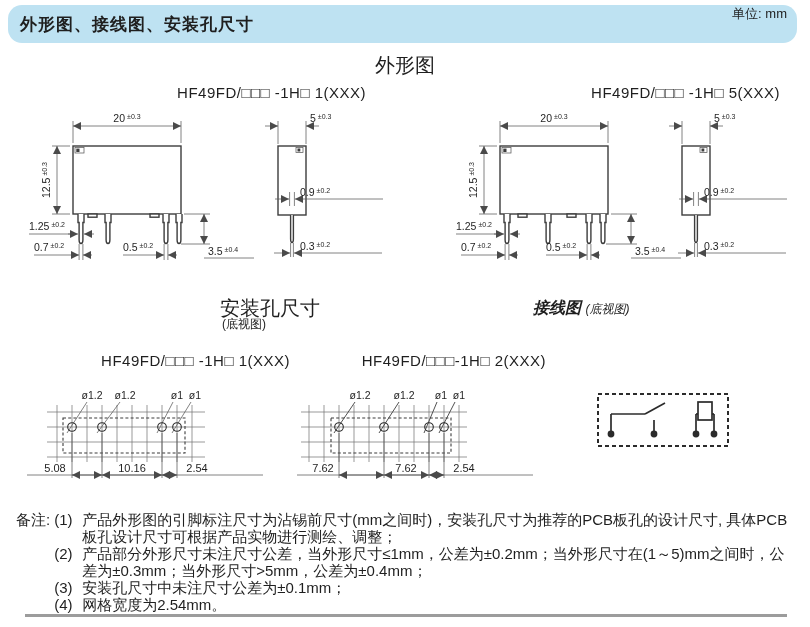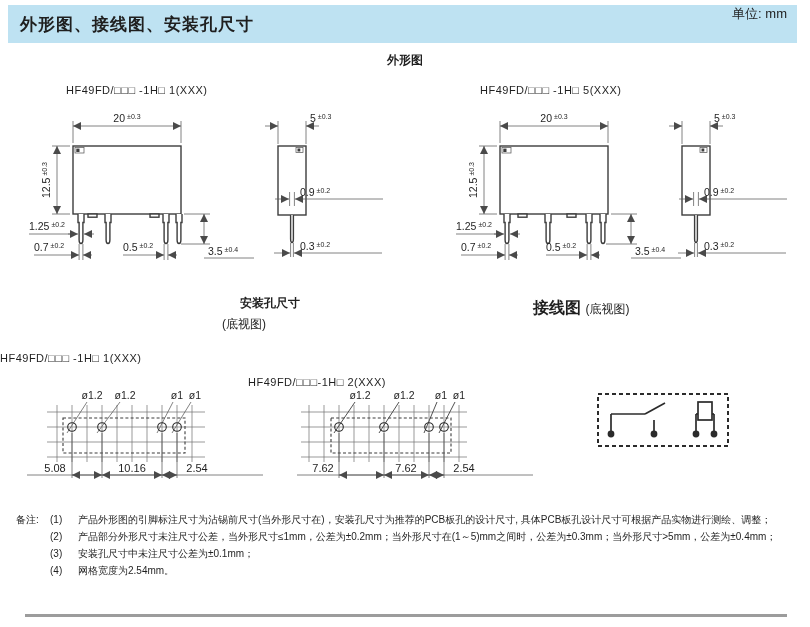--- a/index.html
+++ b/index.html
@@ -5,30 +5,30 @@
   html,body{margin:0;padding:0;}
   body{
     width:810px;height:627px;position:relative;background:#ffffff;
     font-family:"Liberation Sans","DejaVu Sans",sans-serif;color:#1f1f1f;overflow:hidden;
   }
   .abs{position:absolute;}
   
   .header-bar{
     left:8px;top:5px;width:789px;height:38px;background:#bee2f2;
     display:flex;align-items:center;justify-content:space-between;
-    padding:0 10px 0 12px;box-sizing:border-box;
+    padding:0 10px 0 12px;box-sizing:border-box;border-radius:14px;
   }
   .header-title{font-size:17px;font-weight:bold;letter-spacing:1px;}
   .unit-label{font-size:13px;align-self:flex-end;margin-bottom:20px;}
   
-  .sec-title{font-weight:bold;font-size:12px;text-align:center;}
-  .model-title{font-size:11px;text-align:left;letter-spacing:.5px;}
+  .sec-title{font-weight:normal;font-size:20px;text-align:center;}
+  .model-title{font-size:15px;text-align:right;letter-spacing:.5px;}
   .view-label{font-size:12px;font-weight:normal;}
   
-  .notes{left:16px;top:511px;width:782px;display:flex;gap:4px;font-size:10px;line-height:17px;}
+  .notes{left:16px;top:511px;width:782px;display:flex;gap:4px;font-size:15px;line-height:17px;}
   .notes-label{flex:0 0 30px;white-space:nowrap;}
   .note-item{display:flex;gap:4px;}
   .note-num{flex:0 0 24px;}
   .note-text{flex:1;}
   
   svg{overflow:visible;}
   svg text{font-family:"Liberation Sans","DejaVu Sans",sans-serif;fill:#1f1f1f;}
   .dim{font-size:10.5px;}
   .tol{font-size:7px;}
   .pitch{font-size:11px;}
@@ -199,27 +199,27 @@
     <line class="thin" x1="12" y1="143" x2="28" y2="143" marker-end="url(#arr)"></line>
     <line class="thin" x1="120" y1="143" x2="32" y2="143" marker-end="url(#arr)"></line>
   </g>
   <text class="dim" x="48" y="12"><tspan>5</tspan><tspan class="tol" dx="2" dy="-3">±0.3</tspan></text>
   <text class="dim" x="38" y="86"><tspan>0.9</tspan><tspan class="tol" dx="2" dy="-3">±0.2</tspan></text>
   <text class="dim" x="38" y="140"><tspan>0.3</tspan><tspan class="tol" dx="2" dy="-3">±0.2</tspan></text>
 </svg>
 
 <div class="abs sec-title" style="left:170px;width:200px;top:295px;">安装孔尺寸</div>
 <div class="abs view-label" style="left:144px;width:200px;top:316px;text-align:center;">(底视图)</div>
-<div class="abs" style="left:533px;top:298px;">
+<div class="abs" style="left:533px;top:298px;font-style:italic;">
   <span style="font-weight:bold;font-size:16px;">接线图</span>
   <span class="view-label">(底视图)</span>
 </div>
 
 <div class="abs model-title" style="left:0;width:290px;top:352px;">HF49FD/□□□ -1H□ 1(XXX)</div>
-<div class="abs model-title" style="left:248px;width:290px;top:352px;margin-top:24px;">HF49FD/□□□-1H□ 2(XXX)</div>
+<div class="abs model-title" style="left:256px;width:290px;top:352px;">HF49FD/□□□-1H□ 2(XXX)</div>
 
 <svg class="abs" style="left:25px;top:383px;" width="240" height="105" viewBox="0 0 240 105">
   <g>
     <line class="grid" x1="32" y1="22" x2="32" y2="79"></line>
       <line class="grid" x1="47" y1="22" x2="47" y2="79"></line>
     <line class="grid" x1="62" y1="22" x2="62" y2="79"></line>
       <line class="grid" x1="77" y1="22" x2="77" y2="79"></line>
     <line class="grid" x1="92" y1="22" x2="92" y2="79"></line>
       <line class="grid" x1="107" y1="22" x2="107" y2="79"></line>
     <line class="grid" x1="122" y1="22" x2="122" y2="79"></line>
@@ -334,21 +334,21 @@
     <circle cx="103" cy="46" r="3.4"></circle>
     <circle cx="121" cy="46" r="3.4"></circle>
   </g>
 </svg>
 
 <div class="abs notes">
   <div class="notes-label">备注:</div>
   <div class="note-items">
     <div class="note-item">
       <span class="note-num">(1)</span>
-      <span class="note-text">产品外形图的引脚标注尺寸为沾锡前尺寸(当外形尺寸在)，安装孔尺寸为推荐的PCB板孔的设计尺寸, 具体PCB板孔设计尺寸可根据产品实物进行测绘、调整；</span>
+      <span class="note-text">产品外形图的引脚标注尺寸为沾锡前尺寸(mm之间时)，安装孔尺寸为推荐的PCB板孔的设计尺寸, 具体PCB板孔设计尺寸可根据产品实物进行测绘、调整；</span>
     </div>
     <div class="note-item">
       <span class="note-num">(2)</span>
       <span class="note-text">产品部分外形尺寸未注尺寸公差，当外形尺寸≤1mm，公差为±0.2mm；当外形尺寸在(1～5)mm之间时，公差为±0.3mm；当外形尺寸&gt;5mm，公差为±0.4mm；</span>
     </div>
     <div class="note-item">
       <span class="note-num">(3)</span>
       <span class="note-text">安装孔尺寸中未注尺寸公差为±0.1mm；</span>
     </div>
     <div class="note-item">

